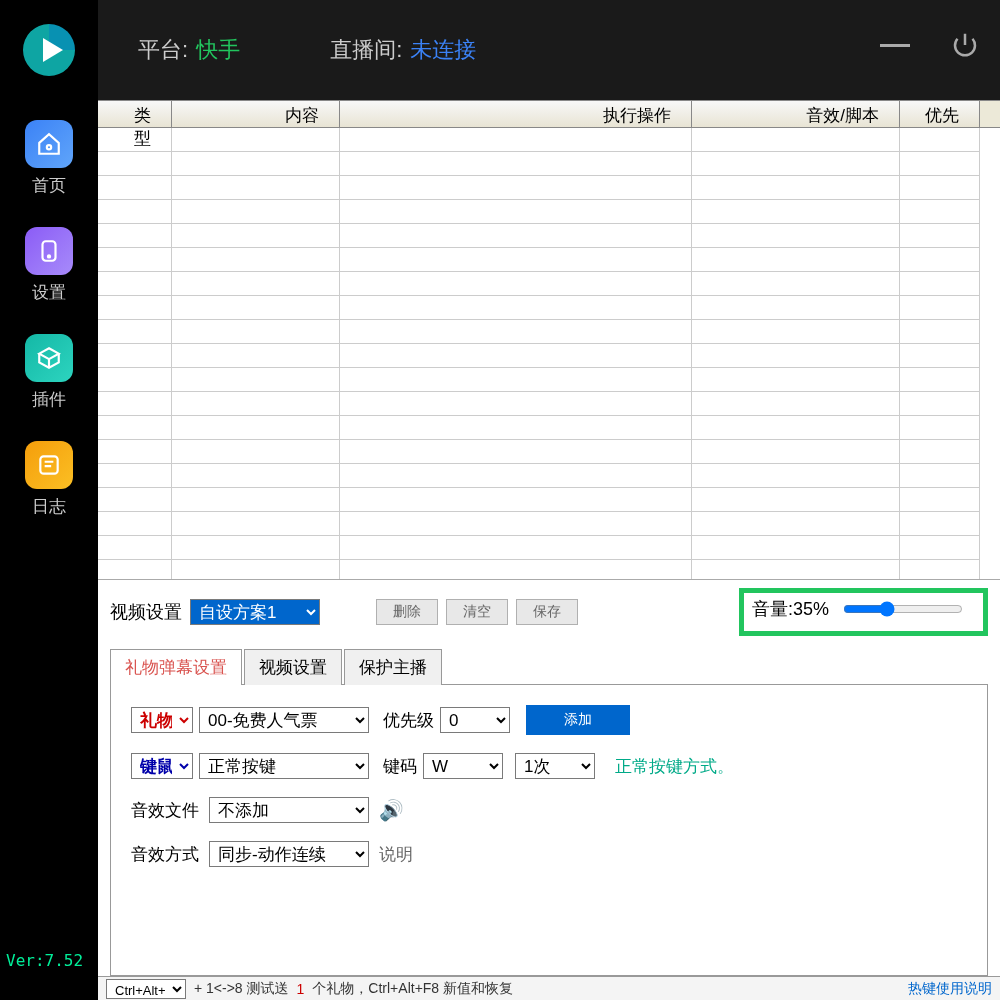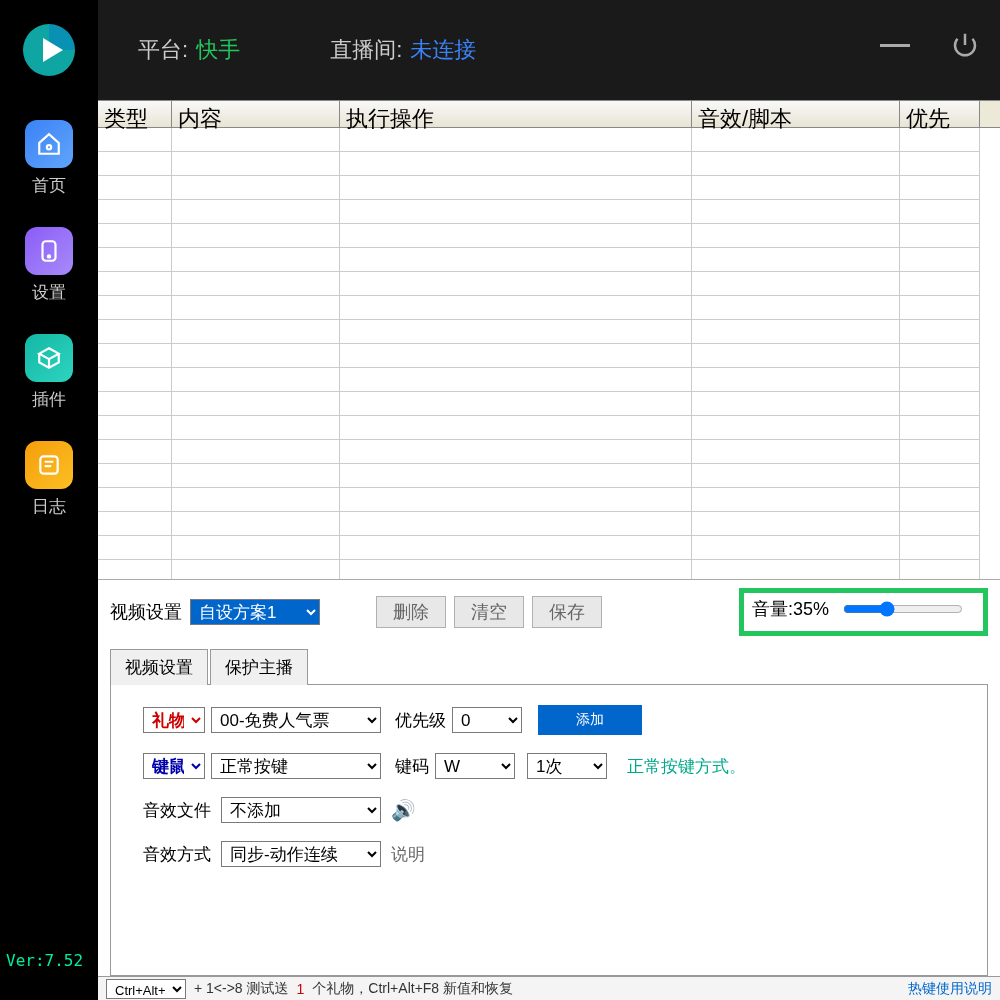--- a/index.html
+++ b/index.html
@@ -20,35 +20,35 @@
 .topbar .lbl { color: #ccc; margin-right: 8px; text-align: right; }
 .topbar .val-green { color: #22c55e; margin-right: 90px; }
 .topbar .val-blue { color: #3b82f6; }
 .topbar .lbl2 { color: #ccc; margin-left: 0; margin-right: 8px; }
 .win-controls { position: absolute; right: 20px; top: 30px; display: flex; align-items: center; gap: 40px; }
 .win-line { width: 30px; height: 3px; background: #aaa; cursor: pointer; }
 .win-power { width: 30px; height: 30px; cursor: pointer; }
 .content { flex: 1; background: #fff; display: flex; flex-direction: column; }
 .table-area { height: 480px; border-bottom: 1px solid #aaa; overflow: hidden; }
 .tbl-head { display: flex; background: #ece9d8; border-top: 1px solid #888; border-bottom: 1px solid #888; height: 28px; }
-.tbl-head div { border-right: 1px solid #888; padding: 3px 6px; font-size: 22px; background: linear-gradient(#f8f8f8,#e8e4d4); }
+.tbl-head div { border-right: 1px solid #888; padding: 3px 20px; font-size: 17px; background: linear-gradient(#f8f8f8,#e8e4d4); text-align: right; }
 .tbl-body { height: 452px; background: #fff; }
 .tbl-row { display: flex; height: 24px; }
 .tbl-row div { border-right: 1px solid #ccc; border-bottom: 1px solid #ccc; }
 .c-type { width: 74px; } .c-cont { width: 168px; } .c-op { width: 352px; } .c-sfx { width: 208px; } .c-pri { width: 80px; }
 .cfg-row { display: flex; align-items: center; padding: 8px 12px; font-size: 18px; gap: 8px; }
 .cfg-sel { background: #0066cc; color: #fff; border: 1px solid #7a7a7a; padding: 1px 4px; width: 130px; font-size: 17px; height: 26px; }
-.btn-g { background: #e8e8e8; border: 1px solid #b0b0b0; padding: 3px 16px; font-size: 18px; cursor: pointer; color: #666; }
+.btn-g { background: #e8e8e8; border: 1px solid #b0b0b0; padding: 3px 16px; font-size: 14px; cursor: pointer; color: #666; }
 .vol-wrap { margin-left: auto; border: 5px solid #22c55e; padding: 4px 20px 10px 8px; display: flex; align-items: center; gap: 14px; }
 .vol-slider { width: 120px; }
 .tabs-wrap { padding: 4px 12px 0 12px; flex: 1; display: flex; flex-direction: column; }
 .tabs-head { display: flex; position: relative; top: 1px; z-index: 2; }
 .tab { border: 1px solid #999; border-bottom: none; padding: 6px 14px; font-size: 17px; background: #f0f0f0; cursor: pointer; margin-right: 2px; }
 .tab.active { background: #fff; color: #d9534f; }
-.tab-body { border: 1px solid #999; background: #fff; flex: 1; padding: 20px 20px 10px 32px; font-size: 17px; }
+.tab-body { border: 1px solid #999; background: #fff; flex: 1; padding: 20px 20px 10px 20px; font-size: 17px; }
 .frow { display: flex; align-items: center; margin-bottom: 18px; gap: 6px; }
 .fsel { border: 1px solid #7a7a7a; background: #fff; padding: 2px 4px; font-size: 17px; height: 26px; }
 .fsel.red { color: #c00; font-weight: bold; }
 .fsel.blue { color: #00a; font-weight: bold; }
 .btn-add { background: #0066cc; color: #fff; border: none; padding: 6px 38px; font-size: 14px; cursor: pointer; }
 .hint { color: #0a8; }
 .spk-icon { color: #06c; font-size: 20px; margin-left: 4px; }
 .flbl { width: 72px; }
 .footer { height: 24px; background: #f4f4f4; border-top: 1px solid #999; display: flex; align-items: center; padding: 0 8px; font-size: 14px; color: #333; gap: 8px; overflow: hidden; }
 .footer .red { color: #c00; }
@@ -280,20 +280,21 @@
         <button class="btn-g">清空</button>
         <button class="btn-g">保存</button>
         <div class="vol-wrap">
           <span>音量:35%</span>
           <input type="range" class="vol-slider" min="0" max="100" value="35" style="">
         </div>
       </div>
 
       <div class="tabs-wrap">
         <div class="tabs-head">
+          <div class="tab active">礼物弹幕设置</div>
           <div class="tab">视频设置</div>
           <div class="tab">保护主播</div>
         </div>
         <div class="tab-body">
           <div class="frow">
             <select class="fsel red" style="width:62px"><option>礼物</option></select>
             <select class="fsel" style="width:170px"><option>00-免费人气票</option></select>
             <span style="margin-left:8px">优先级</span>
             <select class="fsel" style="width:70px"><option>0</option></select>
             <button class="btn-add" style="margin-left:10px">添加</button>

